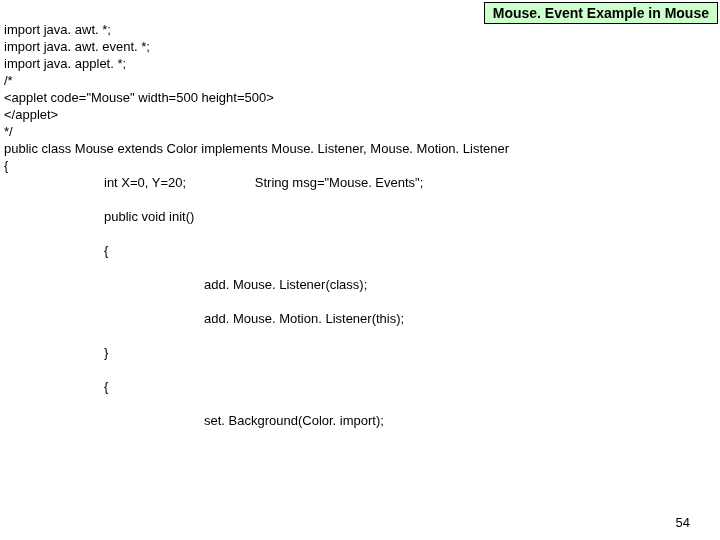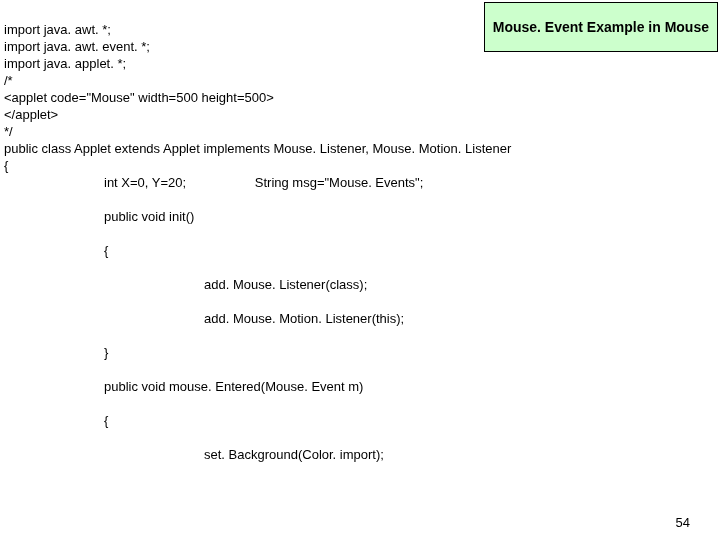--- a/index.html
+++ b/index.html
@@ -13,21 +13,21 @@
     color: #000;
     position: relative;
     overflow: hidden;
   }
   .title-box {
     position: absolute;
     top: 2px;
     right: 2px;
     background: #ccffcc;
     border: 1px solid #000;
-    padding: 16px 8px;
+    padding: 2px 8px;
     font-weight: bold;
     font-size: 14px;
   }
   .code {
     position: absolute;
     top: 4px;
     left: 4px;
     right: 4px;
     white-space: pre;
     line-height: 17px;
@@ -51,29 +51,28 @@
 </div>
 
 <div class="code">
 <span>import java. awt. *;</span>
 <span>import java. awt. event. *;</span>
 <span>import java. applet. *;</span>
 <span>/*</span>
 <span>&lt;applet code="Mouse" width=500 height=500&gt;</span>
 <span>&lt;/applet&gt;</span>
 <span>*/</span>
-<span>public class Applet extends Applet implements Mouse. Listener, Mouse. Motion. Listener</span>
+<span>public class Mouse extends Color implements Mouse. Listener, Mouse. Motion. Listener</span>
 <span>{</span>
 <span class="indent1">int X=0, Y=20;                   String msg="Mouse. Events";</span>
 <span class="indent1">public void init()</span>
 <span class="indent1">{</span>
 <span class="indent2">add. Mouse. Listener(class);</span>
 <span class="indent2">add. Mouse. Motion. Listener(this);</span>
 <span class="indent1">}</span>
-<span class="indent1">public void mouse. Entered(Mouse. Event m)</span>
 <span class="indent1">{</span>
 <span class="indent2">set. Background(Color. import);</span>
 
 
 
 
 
 
 
 

